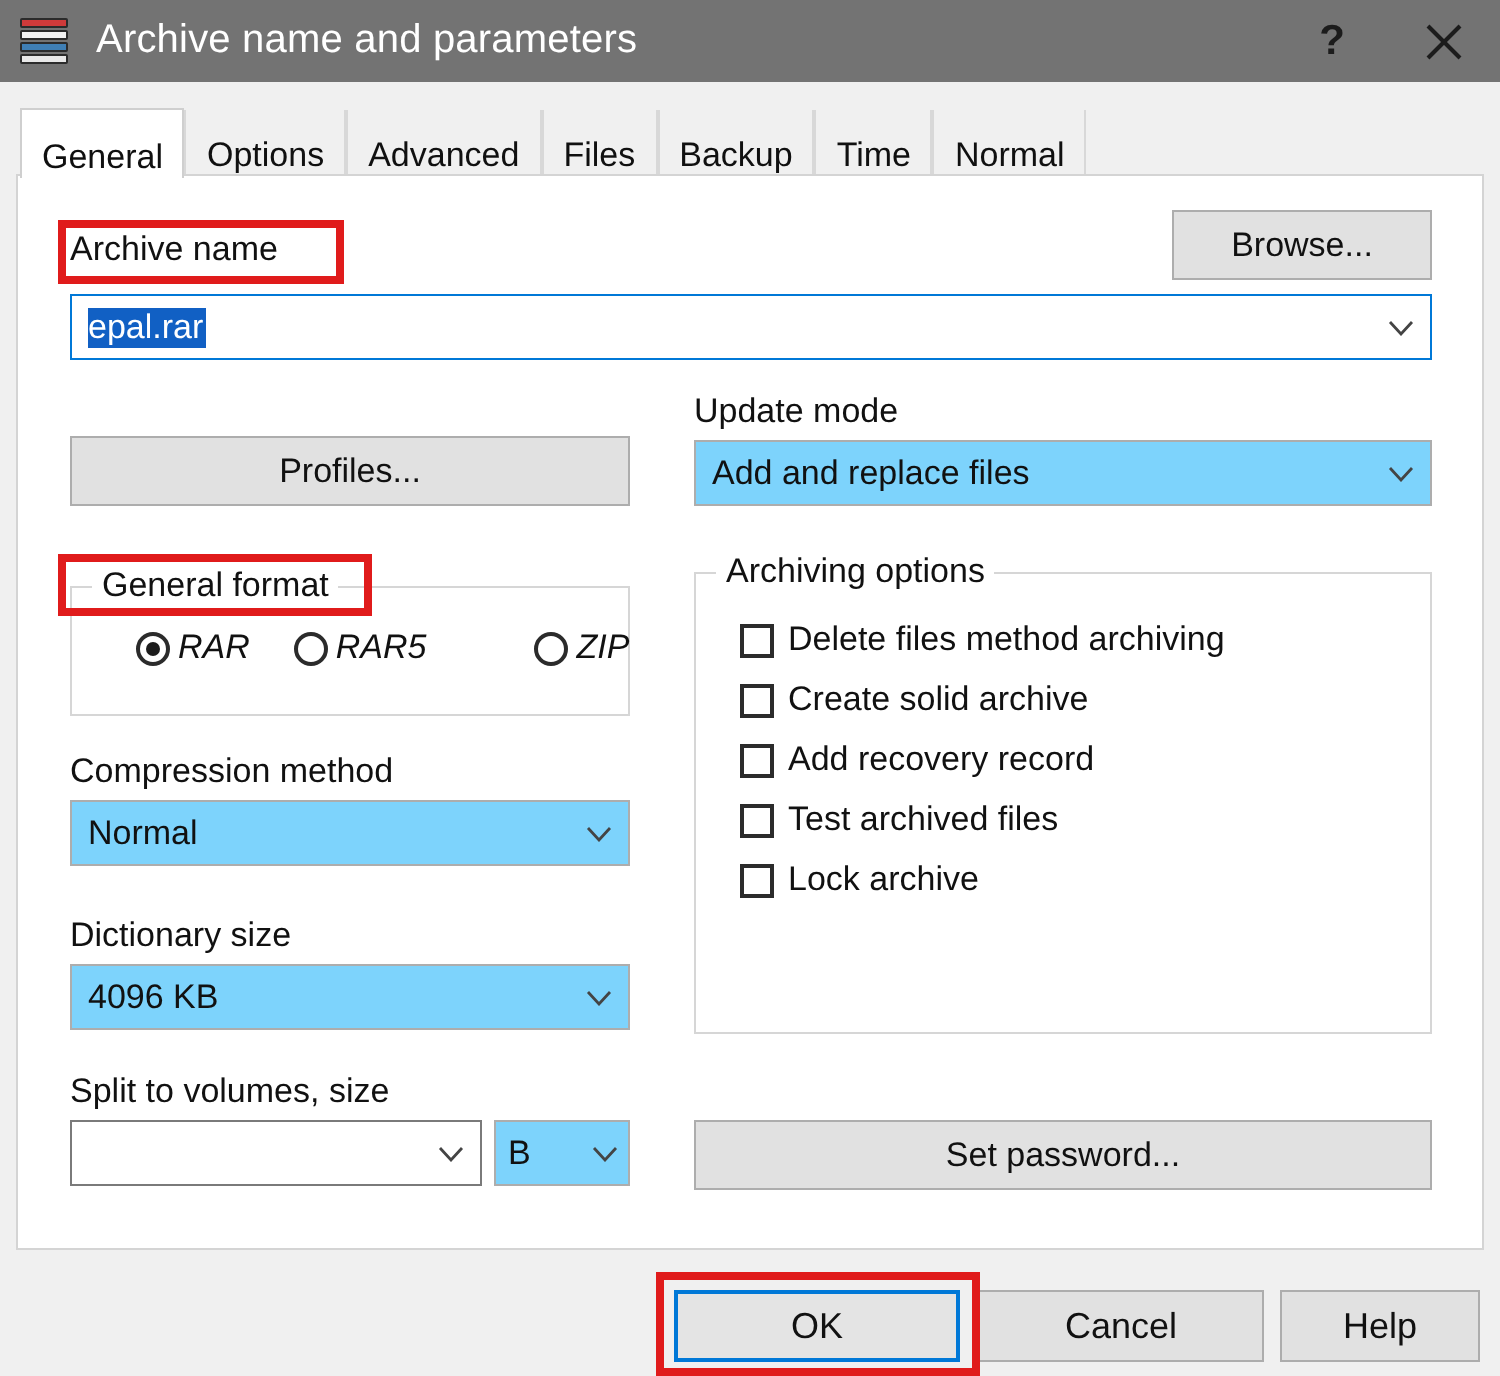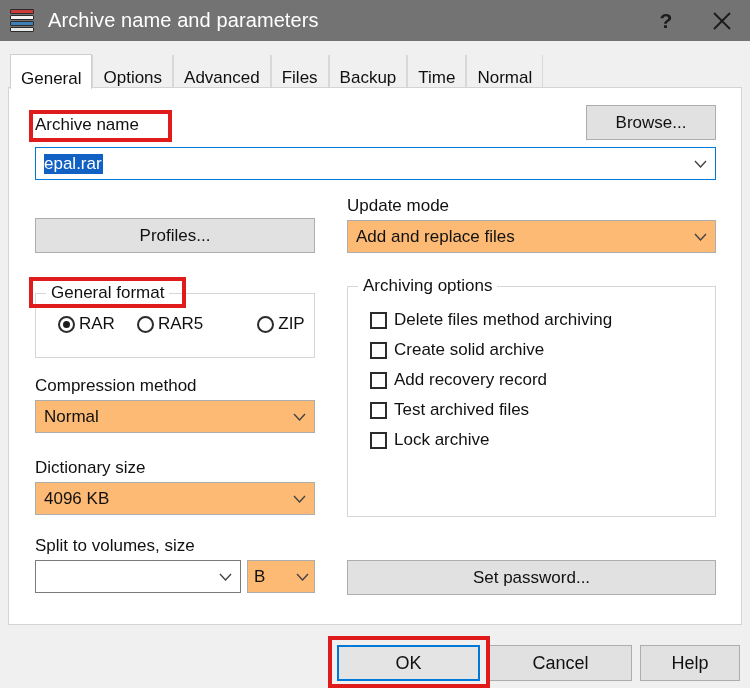--- a/index.html
+++ b/index.html
@@ -151,21 +151,21 @@
     width: 30px;
     display: flex;
     align-items: center;
     justify-content: center;
   }
   .combo.white {
     background: #ffffff;
     border: 1px solid #7a7a7a;
   }
   .combo.grey {
-    background: #fdba74;
+    background: #7dd3fc;
     border: 1px solid #adadad;
   }
   .combo.focused {
     background: #ffffff;
     border: 1px solid #0078d7;
   }
   .chev {
     display: block;
     width: 13px;
     height: 8px;
@@ -363,21 +363,21 @@
       <div class="val">Add and replace files</div>
       <div class="arrow">
         <svg class="chev" viewBox="0 0 13 8" aria-hidden="true">
           <polyline points="1,1 6.5,7 12,1" fill="none" stroke="#444" stroke-width="1.4"></polyline>
         </svg>
       </div>
     </div>
 
     <div class="group" style="left:26px; top:205px; width:280px; height:65px;">
       <div class="group-title">General format</div>
-      <div class="radio-row" style="left:22px; top:20px;">
+      <div class="radio-row" style="left:32px; top:20px;font-style:italic;">
         <div class="radio-item">
           <span class="radio-mark on"></span>
           <span>RAR</span>
         </div>
         <div class="radio-item">
           <span class="radio-mark"></span>
           <span>RAR5</span>
         </div>
         <div class="radio-item" style="margin-right:0;padding-left:32px;">
           <span class="radio-mark"></span>

